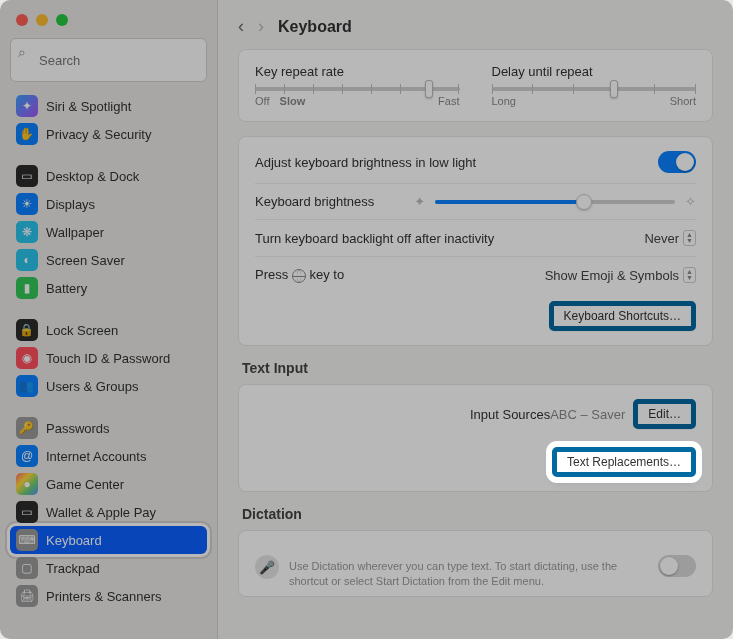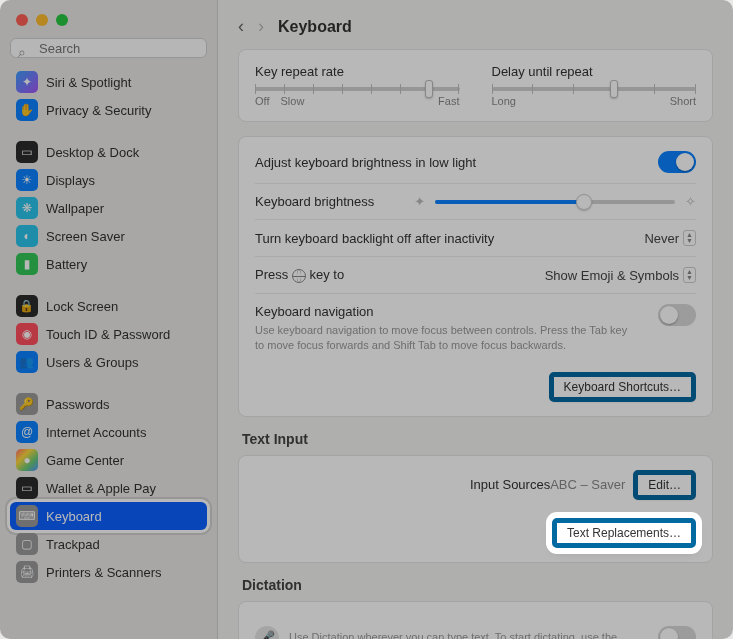--- a/index.html
+++ b/index.html
@@ -4,21 +4,21 @@
 <style>
   * { box-sizing: border-box; margin: 0; padding: 0; }
   body { font-family: -apple-system, "Helvetica Neue", Arial, sans-serif; background: #e8e8e8; width: 733px; height: 639px; overflow: hidden; }
   .window { display: flex; width: 733px; height: 639px; background: #f5f5f5; border-radius: 10px; overflow: hidden; position: relative; }
   .dim-overlay { position: absolute; inset: 0; background: rgba(0,0,0,0.28); pointer-events: none; z-index: 50; }
   .sidebar { width: 218px; background: #e9e8e7; padding: 10px 10px 10px 10px; overflow-y: auto; border-right: 1px solid #d0d0d0; display: flex; flex-direction: column; }
   .traffic-row { display: flex; gap: 8px; padding: 4px 6px 12px 6px; }
   .traffic { width: 12px; height: 12px; border-radius: 50%; }
   .tr-red { background: #ff5f57; } .tr-yel { background: #febc2e; } .tr-grn { background: #28c840; }
   .search-wrap { position: relative; margin-bottom: 10px; }
-  .search-wrap input { width: 100%; height: 20px; border-radius: 6px; border: 1px solid #d0d0d0; background: #fdfdfd; padding: 0 8px 0 28px; font-size: 13px; color: #555; }
+  .search-wrap input { width: 100%; height: 44px; border-radius: 6px; border: 1px solid #d0d0d0; background: #fdfdfd; padding: 0 8px 0 28px; font-size: 13px; color: #555; }
   .search-wrap .mag { position: absolute; left: 8px; top: 6px; color: #9a9a9a; font-size: 14px; }
   .side-section { margin-bottom: 14px; }
   .side-item { display: flex; align-items: center; gap: 8px; padding: 3px 6px; font-size: 13px; color: #333; border-radius: 6px; cursor: default; }
   .side-item.selected { background: #0a60ff; color: #fff; border-radius: 6px; box-shadow: 0 0 0 3px #fff, 0 0 0 5px rgba(0,0,0,0.1); }
   .side-icon { width: 22px; height: 22px; border-radius: 5px; display:flex; align-items:center; justify-content:center; font-size: 12px; color: #fff; flex-shrink: 0; }
   .main { flex: 1; background: #f3f3f1; display: flex; flex-direction: column; overflow-y: auto; }
   .titlebar { display: flex; align-items: center; gap: 14px; padding: 16px 20px 12px 20px; }
   .nav-arrow { color: #b8b8b8; font-size: 18px; cursor: default; }
   .nav-arrow.active { color: #666; }
   .page-title { font-size: 16px; font-weight: 600; color: #333; }
@@ -177,21 +177,21 @@
                   <span></span>
                   <span></span>
                   <span></span>
                   <span></span>
                   <span></span>
                 </div>
               <div class="slider-thumb" id="rate-thumb" style="left: 85%;"></div>
             </div>
             <div class="slider-captions">
               <span>Off</span>
-              <span style="margin-left:-60%;">Slow</span>
+              <span style="margin-left:-60%;font-weight:bold;">Slow</span>
               <span>Fast</span>
             </div>
           </div>
           <div class="slider-block">
             <div class="slider-label">Delay until repeat</div>
             <div class="slider-track">
               <div class="slider-ticks">
                   <span></span>
                   <span></span>
                   <span></span>
@@ -244,29 +244,20 @@
             <span> key to</span>
           </span>
           <div class="popup-val">
             <span>Show Emoji &amp; Symbols</span>
             <span class="arrows">
                 <span>▲</span>
                 <span>▼</span>
               </span>
           </div>
         </div>
-        <div class="row-multiline" style="border-top:1px solid #eee;">
-          <div>
-            <div>Keyboard navigation</div>
-            <div class="desc-text">Use keyboard navigation to move focus between controls. Press the Tab key to move focus forwards and Shift Tab to move focus backwards.</div>
-          </div>
-          <div class="toggle off">
-              <div class="toggle-knob"></div>
-            </div>
-        </div>
         <div class="btn-row">
           <button class="btn">Keyboard Shortcuts…</button>
         </div>
       </div>
 
       <div class="section-heading">Text Input</div>
       <div class="panel">
         <div class="input-sources-row first panel-row">
           <span>Input Sources</span>
           <div style="display:flex; align-items:center;">

